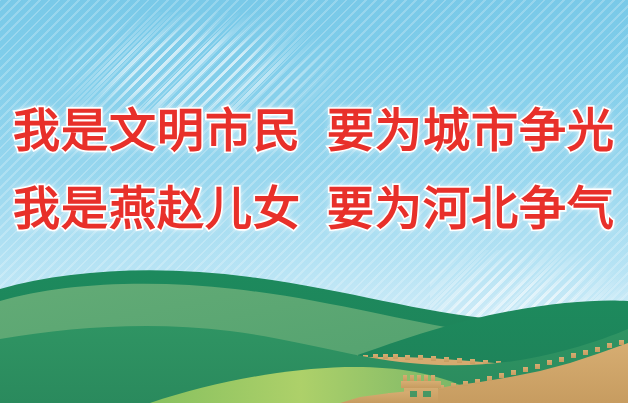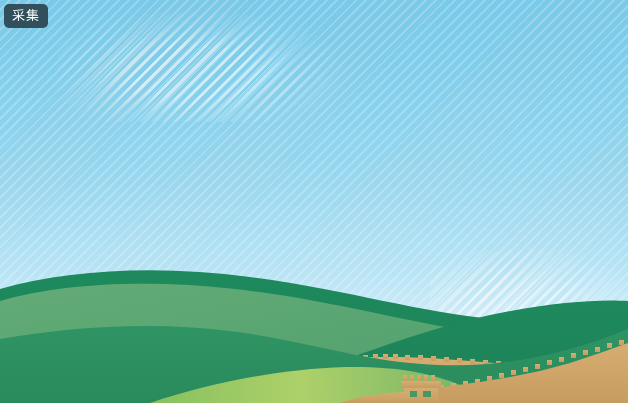--- a/index.html
+++ b/index.html
@@ -283,16 +283,19 @@
         <rect x="352" y="156" width="5" height="5"></rect>
           <rect x="364" y="154" width="5" height="5"></rect>
         <rect x="376" y="152" width="5" height="5"></rect>
           <rect x="388" y="150" width="5" height="5"></rect>
         <rect x="400" y="149" width="5" height="5"></rect>
       </g>
       <path d="M340,160 L360,154 L390,150 L410,148 L410,160 Z" fill="url(#gWall)"></path>
     </g>
   </svg>
 
-
-  <div class="badge">采集</div>
+  <div class="headline">
+    <div class="line"><span>我是文明市民</span><span class="seg-gap"></span><span>要为城市争光</span></div>
+    <div class="line"><span>我是燕赵儿女</span><span class="seg-gap"></span><span>要为河北争气</span></div>
+  </div>
+
 
 </div>
 
 </body></html>

